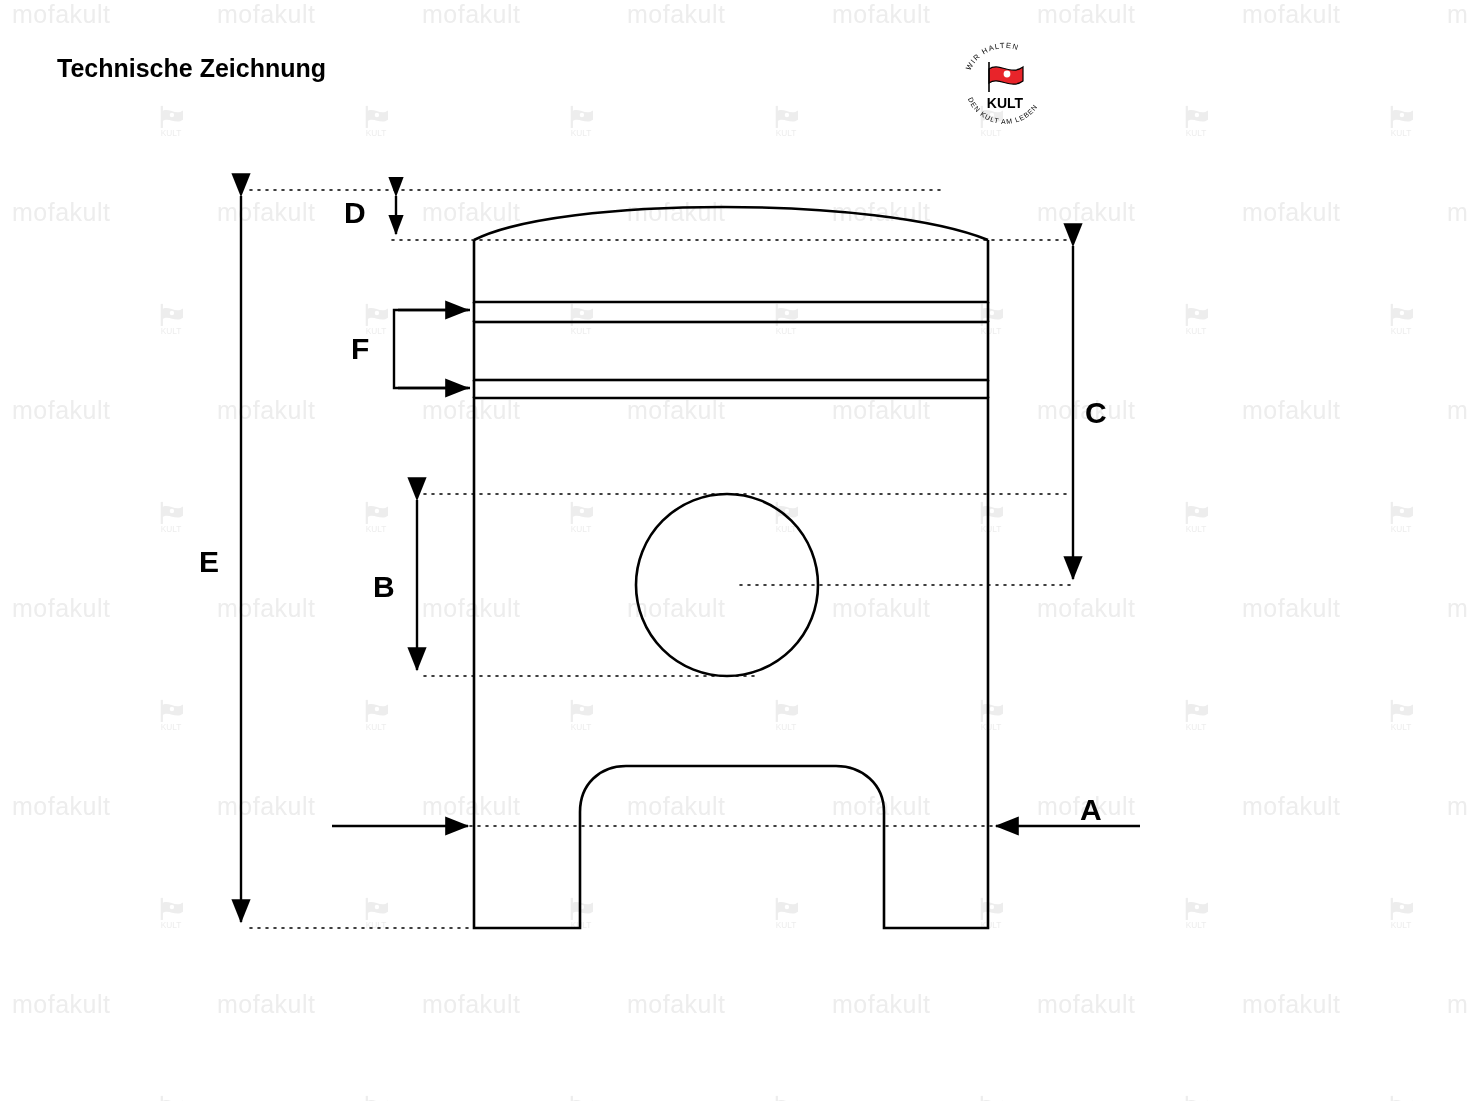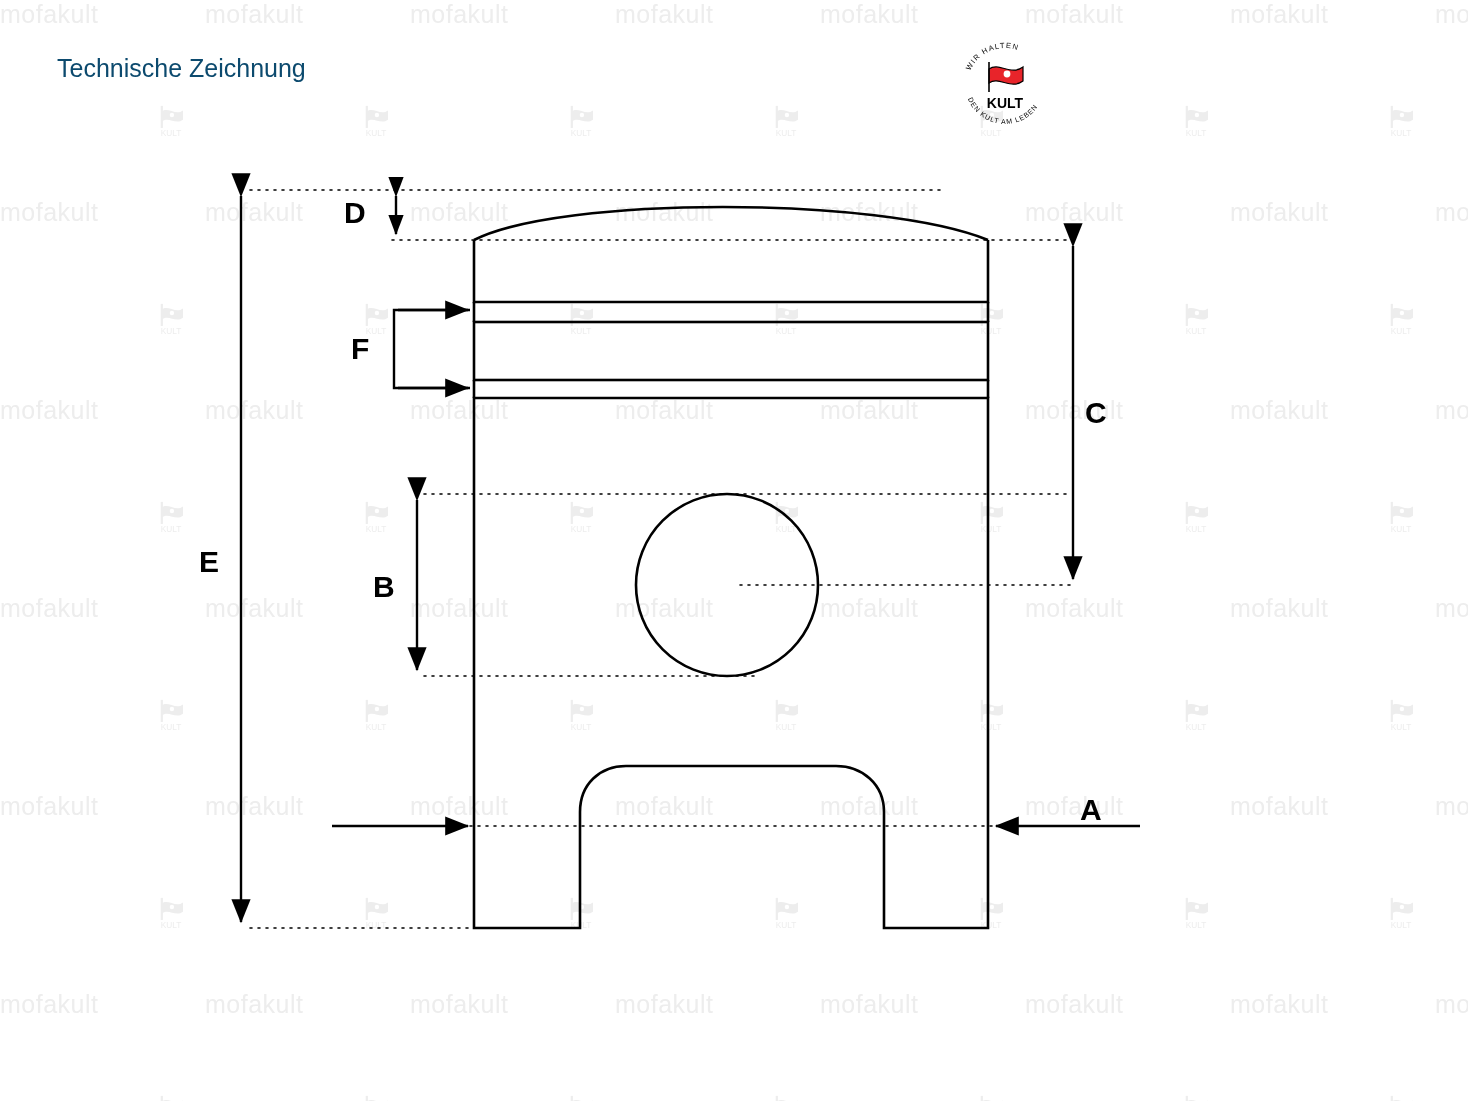--- a/index.html
+++ b/index.html
@@ -28,36 +28,37 @@
     z-index: 1;
   }
   .wm {
     position: absolute;
     color: #ededed;
     font-family: "Liberation Sans", sans-serif;
     font-size: 25px;
     font-weight: 400;
     letter-spacing: 0.5px;
     white-space: nowrap;
+    margin-left: 12px;
   }
   .wm-logo {
     position: absolute;
     width: 56px;
     height: 46px;
     opacity: 1;
   }
 
   
   #title {
     position: absolute;
     left: 57px;
     top: 54px;
     font-size: 25px;
-    font-weight: normal;
-    color: #0c4a6e;
+    font-weight: bold;
+    color: #000000;
     z-index: 5;
   }
   #copyright {
     position: absolute;
     left: 1068px;
     top: 56px;
     width: 350px;
     font-size: 12.5px;
     line-height: 1.33;
     color: #000;

